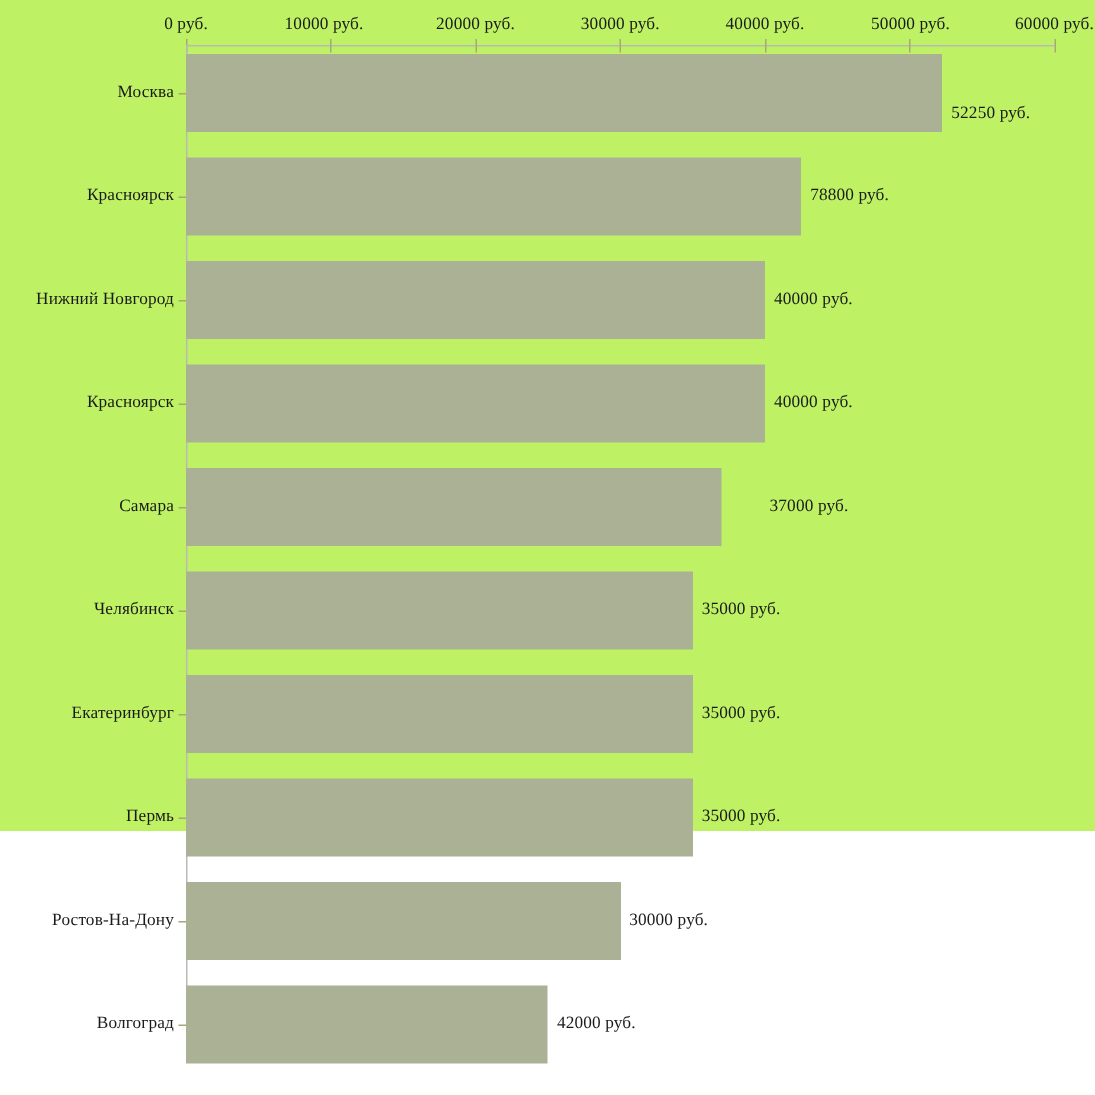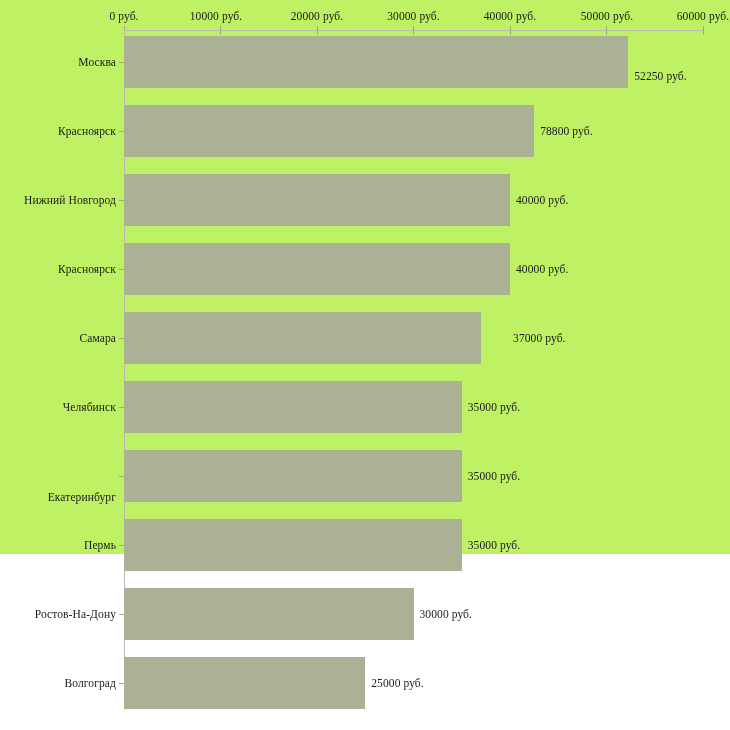--- a/index.html
+++ b/index.html
@@ -127,21 +127,21 @@
       <div class="y-tick-label" style="top: 131px;">Красноярск</div>
       <div class="y-tick" style="top: 200px;"></div>
       <div class="y-tick-label" style="top: 200px;">Нижний Новгород</div>
       <div class="y-tick" style="top: 269px;"></div>
       <div class="y-tick-label" style="top: 269px;">Красноярск</div>
       <div class="y-tick" style="top: 338px;"></div>
       <div class="y-tick-label" style="top: 338px;">Самара</div>
       <div class="y-tick" style="top: 407px;"></div>
       <div class="y-tick-label" style="top: 407px;">Челябинск</div>
       <div class="y-tick" style="top: 476px;"></div>
-      <div class="y-tick-label" style="top: 497px;">Екатеринбург</div>
+      <div class="y-tick-label" style="top: 476px;">Екатеринбург</div>
       <div class="y-tick" style="top: 545px;"></div>
       <div class="y-tick-label" style="top: 545px;">Пермь</div>
       <div class="y-tick" style="top: 614px;"></div>
       <div class="y-tick-label" style="top: 614px;">Ростов-На-Дону</div>
       <div class="y-tick" style="top: 683px;"></div>
       <div class="y-tick-label" style="top: 683px;">Волгоград</div>
     </div>
 
   <div id="bars-group">
       <div class="bar" title="Москва — 52250 руб." style="top: 36px; height: 52px; width: 504.212px; background: rgb(170, 177, 149);"></div>
@@ -156,16 +156,16 @@
       <div class="bar-value-label" style="left: 487.05px; top: 338px; margin-left: 26px;">37000 руб.</div>
       <div class="bar" title="Челябинск — 35000 руб." style="top: 381px; height: 52px; width: 337.75px; background: rgb(170, 177, 149);"></div>
       <div class="bar-value-label" style="left: 467.75px; top: 407px;">35000 руб.</div>
       <div class="bar" title="Екатеринбург — 35000 руб." style="top: 450px; height: 52px; width: 337.75px; background: rgb(170, 177, 149);"></div>
       <div class="bar-value-label" style="left: 467.75px; top: 476px;">35000 руб.</div>
       <div class="bar" title="Пермь — 35000 руб." style="top: 519px; height: 52px; width: 337.75px; background: rgb(170, 177, 149);"></div>
       <div class="bar-value-label" style="left: 467.75px; top: 545px;">35000 руб.</div>
       <div class="bar" title="Ростов-На-Дону — 30000 руб." style="top: 588px; height: 52px; width: 289.5px; background: rgb(170, 177, 149);"></div>
       <div class="bar-value-label" style="left: 419.5px; top: 614px;">30000 руб.</div>
       <div class="bar" title="Волгоград — 25000 руб." style="top: 657px; height: 52px; width: 241.25px; background: rgb(170, 177, 149);"></div>
-      <div class="bar-value-label" style="left: 371.25px; top: 683px;">25000 руб.</div>
+      <div class="bar-value-label" style="left: 371.25px; top: 683px;">42000 руб.</div>
     </div>
 
 </div>
 
 </body></html>

